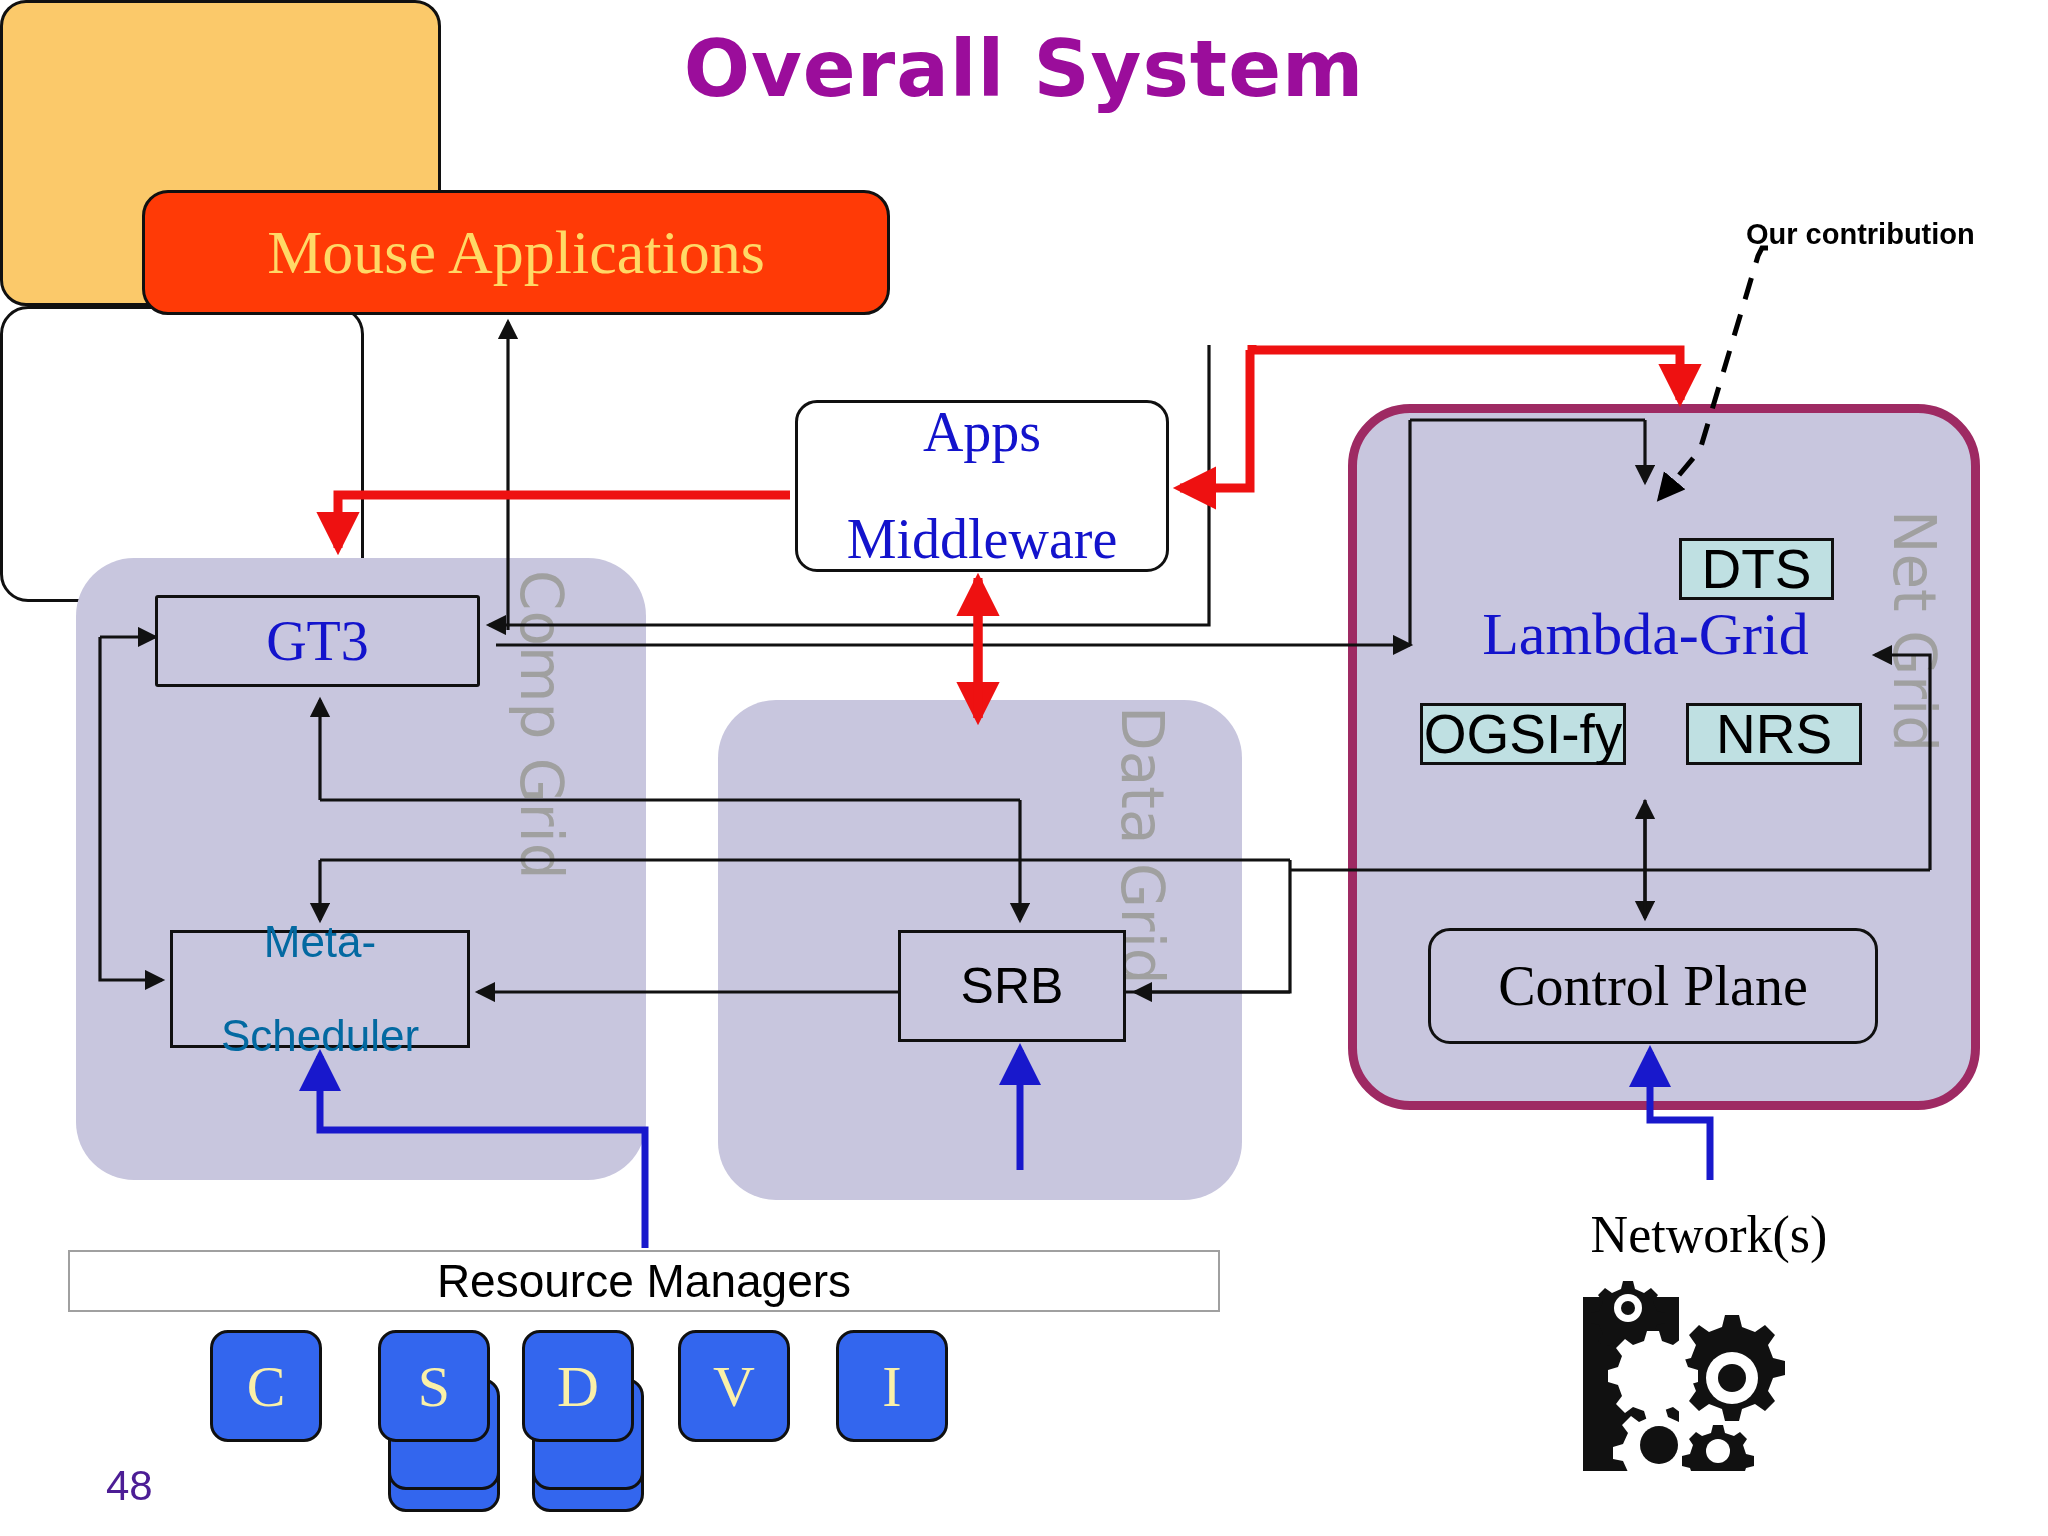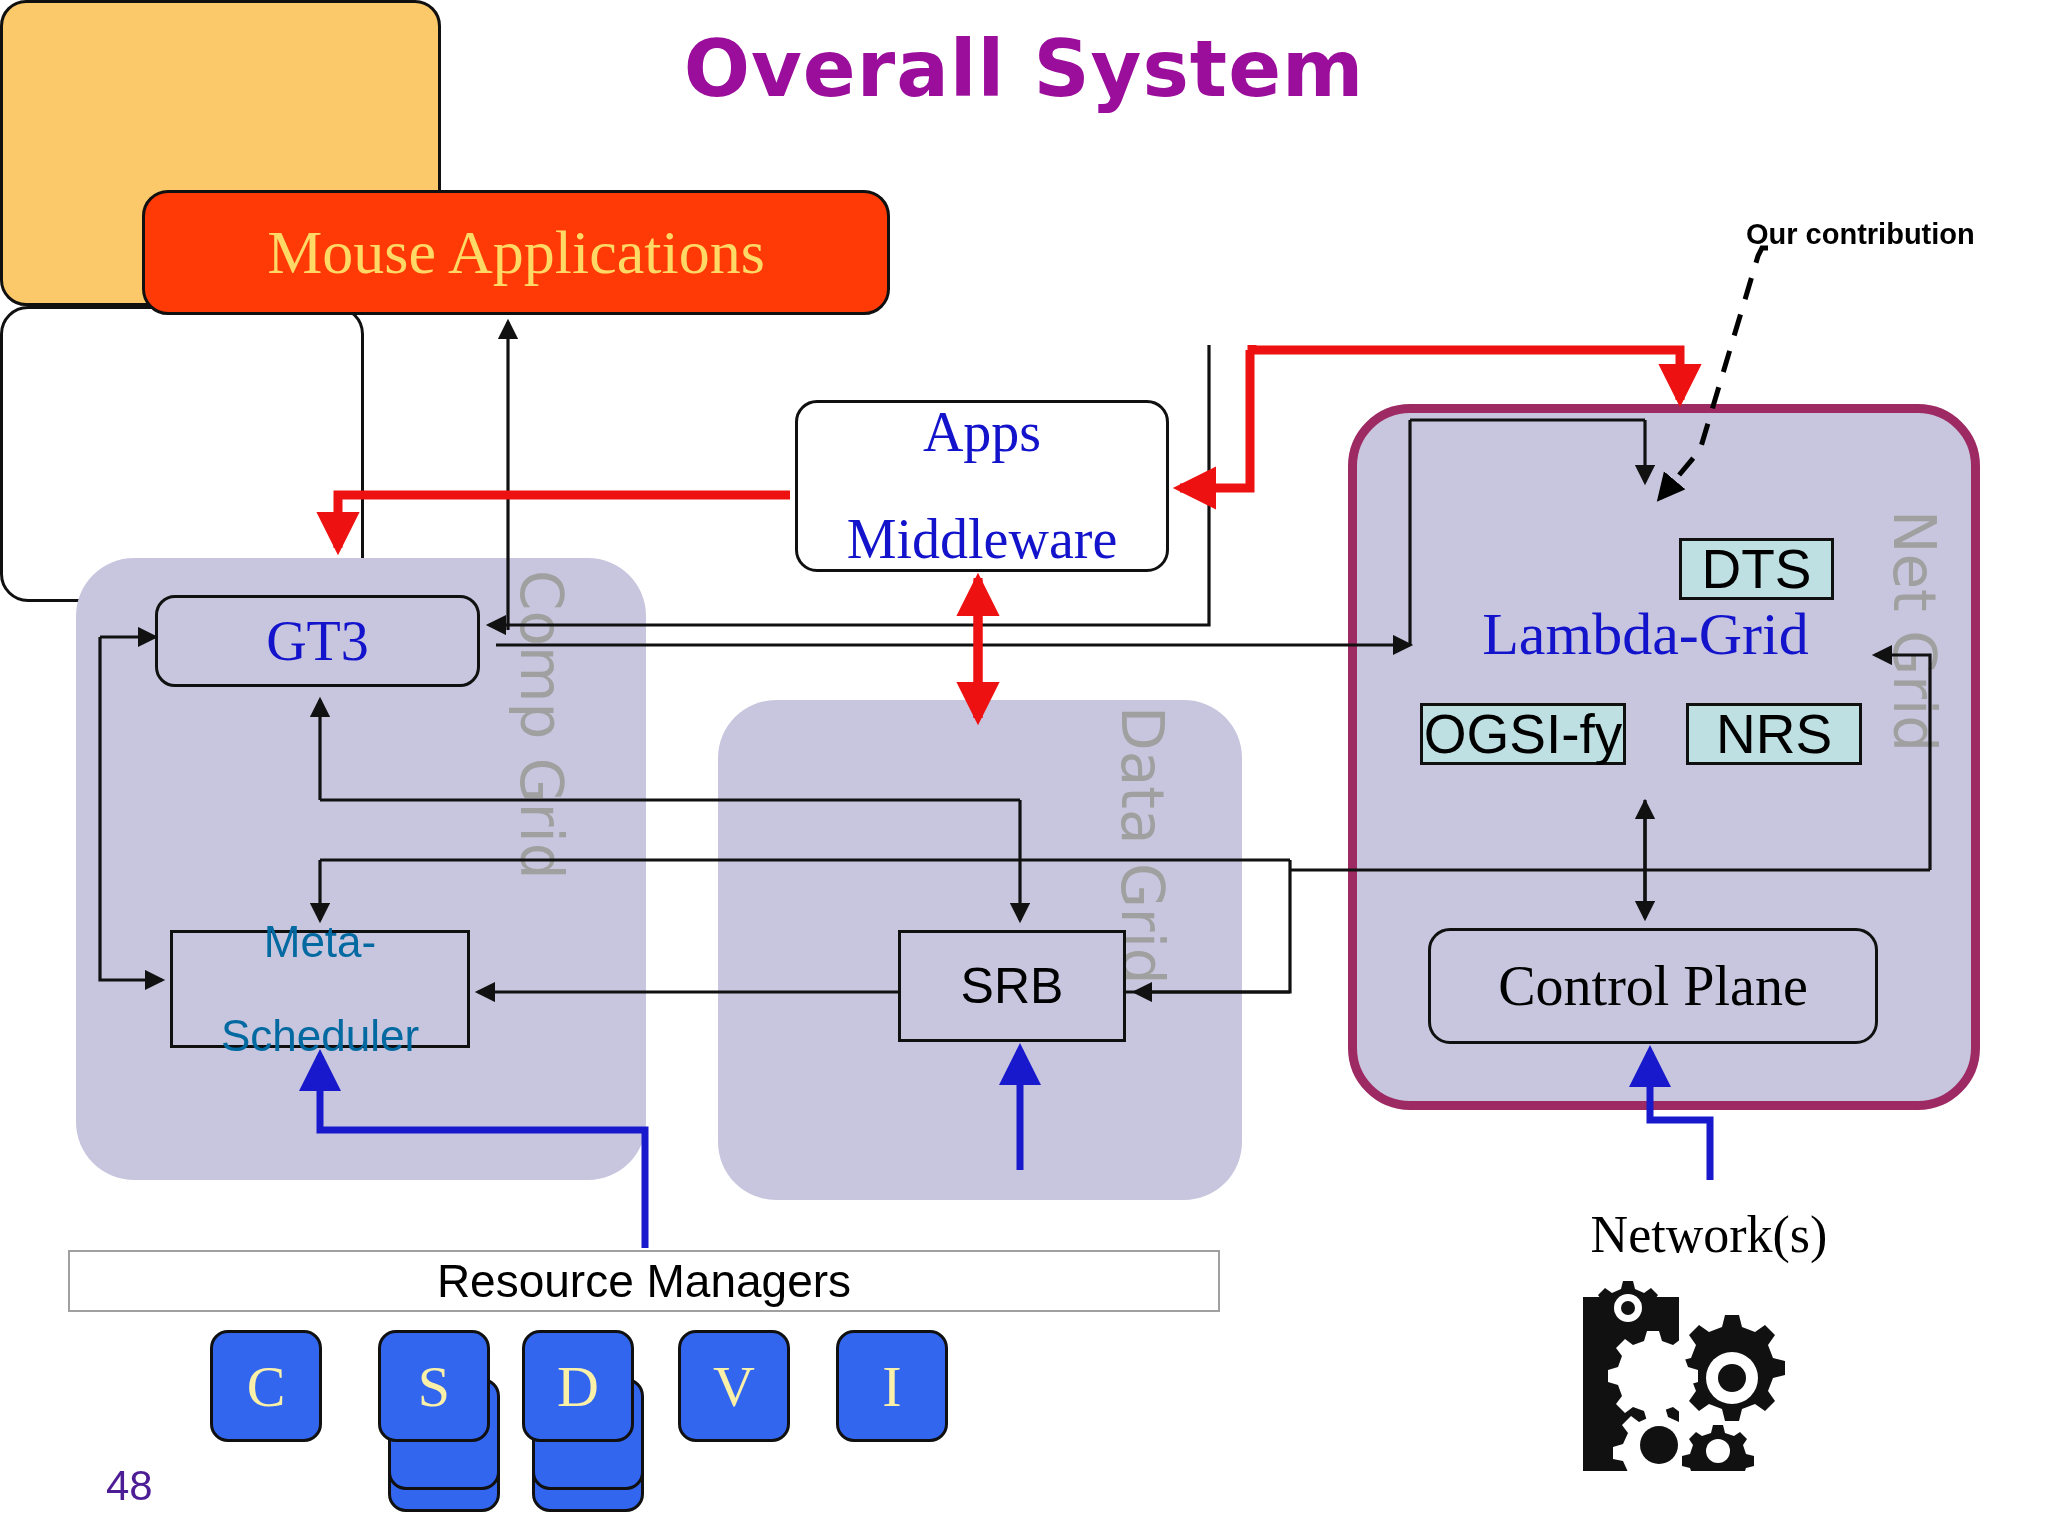--- a/index.html
+++ b/index.html
@@ -99,21 +99,21 @@
     flex-direction: column;
     gap: 48px;
   }
 
   
   #gt3 {
     left: 155px; top: 595px;
     width: 325px; height: 92px;
     background: #C8C6DE;
     border: 3px solid #101010;
-    border-radius: 20px;
+    border-radius: 3px;
     color: #1313CC;
     font-family: "Liberation Serif", serif;
     font-size: 56px;
   }
 
   
   #meta-scheduler {
     left: 170px; top: 930px;
     width: 300px; height: 118px;
     background: #C8C6DE;

